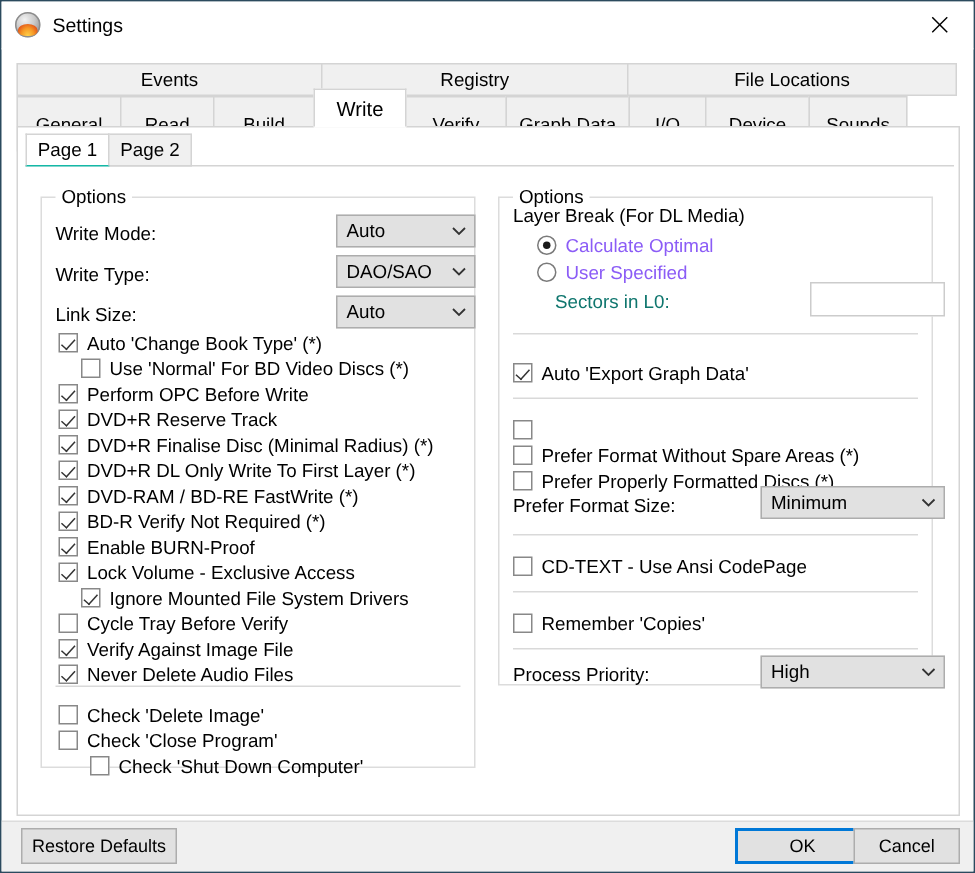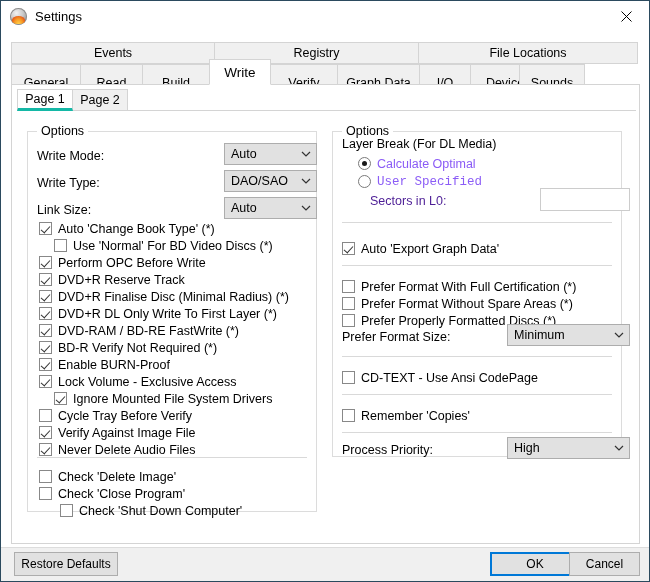--- a/index.html
+++ b/index.html
@@ -138,21 +138,21 @@
     border: 1px solid #d4d4d4;
     display: flex;
     align-items: center;
     justify-content: center;
     font-size: 12.5px;
     cursor: default;
     white-space: nowrap;
   }
   .subtab.selected {
     background: #ffffff;
-    border-bottom: 3px solid #14b8a6;
+    border-bottom: 1px solid #14b8a6;
     z-index: 4;
   }
   #subtab-underline {
     position: absolute;
     left: 5px; top: 25px;
     width: 619px;
     height: 1px;
     background: #d4d4d4;
   }
 
@@ -174,21 +174,21 @@
   }
 
   
   .lbl {
     position: absolute;
     font-size: 12.5px;
     color: #000000;
     white-space: nowrap;
     line-height: 16px;
   }
-  .lbl.disabled { color: #4c1d95; }
+  .lbl.disabled { color: #0f766e; }
 
   
   .combo {
     position: absolute;
     box-sizing: border-box;
     background: #e1e1e1;
     border: 1px solid #adadad;
     height: 22px;
     display: flex;
     align-items: center;
@@ -374,21 +374,21 @@
         </div>
         <div class="tab row2" style="left: 326px; width: 83px;">
           <span>Graph Data</span>
         </div>
         <div class="tab row2" style="left: 408px; width: 52px;">
           <span>I/O</span>
         </div>
         <div class="tab row2" style="left: 459px; width: 70px;">
           <span>Device</span>
         </div>
-        <div class="tab row2" style="left: 508px; width: 66px; text-decoration: underline;">
+        <div class="tab row2" style="left: 528px; width: 66px; text-decoration: underline;">
           <span>Sounds</span>
         </div>
       </div>
   </div>
 
   <div id="pagebody">
 
     <div id="subtabs">
         <div class="subtab selected" style="left: 0px; width: 56px;">
           <span>Page 1</span>
@@ -510,42 +510,41 @@
       <div class="groupbox-title">Options</div>
     </div>
 
     <div class="lbl" style="left:330px; top:51px;">Layer Break (For DL Media)</div>
 
     <div id="right-radios">
         <div class="rbrow" style="left: 346px; top: 70px;">
           <span class="rbox selected"></span>
           <span class="rbtext">Calculate Optimal</span>
         </div>
-        <div class="rbrow" style="left: 346px; top: 88px; font-family: Liberation Mono, monospace;">
+        <div class="rbrow" style="left: 346px; top: 88px;">
           <span class="rbox"></span>
           <span class="rbtext">User Specified</span>
         </div>
       </div>
 
     <div class="lbl disabled" style="left:358px; top:108px;">Sectors in L0:</div>
     <input class="textbox" style="left: 528px; top: 103px; width: 90px;" disabled="" value="">
 
     <div class="sep" style="left:330px; top:137px; width:270px;"></div>
 
     <div class="cbrow" style="left:330px; top:155px;">
       <span class="cbox checked"></span>
       <span class="cbtext">Auto 'Export Graph Data'</span>
     </div>
 
     <div class="sep" style="left:330px; top:180px; width:270px;"></div>
 
     <div id="right-prefer-checks">
         <div class="cbrow" style="left: 330px; top: 193px;">
           <span class="cbox"></span>
-          <span class="cbtext">Prefer Format With Full Certification (*)</span>
         </div>
         <div class="cbrow" style="left: 330px; top: 210px;">
           <span class="cbox"></span>
           <span class="cbtext">Prefer Format Without Spare Areas (*)</span>
         </div>
         <div class="cbrow" style="left: 330px; top: 227px;">
           <span class="cbox"></span>
           <span class="cbtext">Prefer Properly Formatted Discs (*)</span>
         </div>
       </div>

